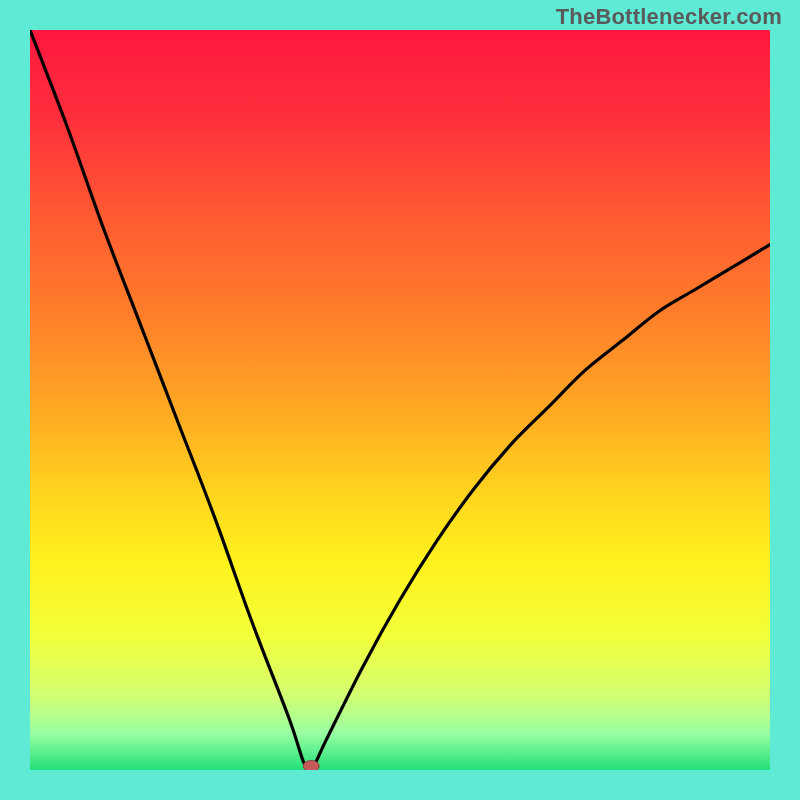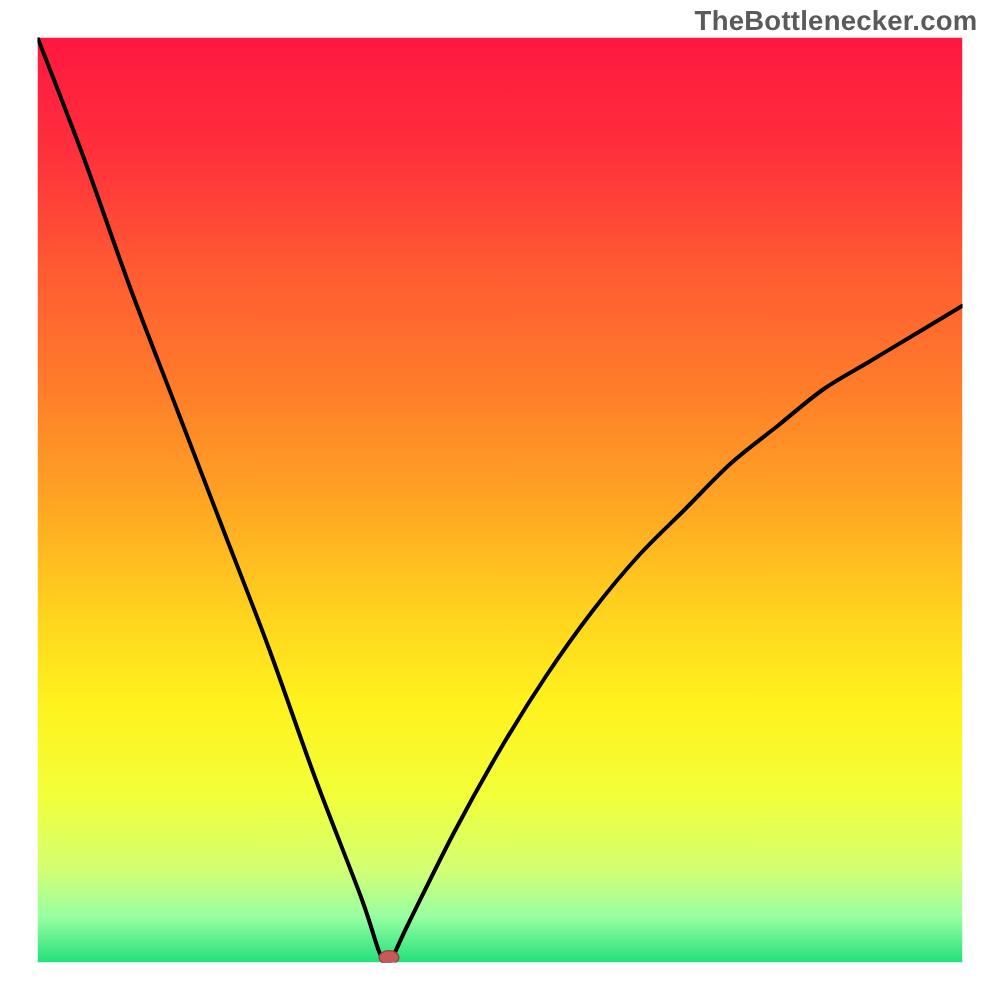--- a/index.html
+++ b/index.html
@@ -8,21 +8,21 @@
     width: 800px;
     height: 800px;
     background: #000;
     font-family: Arial, Helvetica, sans-serif;
     overflow: hidden;
   }
   .frame {
     position: relative;
     width: 800px;
     height: 800px;
-    background: #ffffff;
+    background: #5eead4;
   }
   .watermark {
     position: absolute;
     top: 4px;
     right: 18px;
     color: #5a5a5a;
     font-size: 22px;
     font-weight: 600;
     letter-spacing: 0.2px;
     user-select: none;

